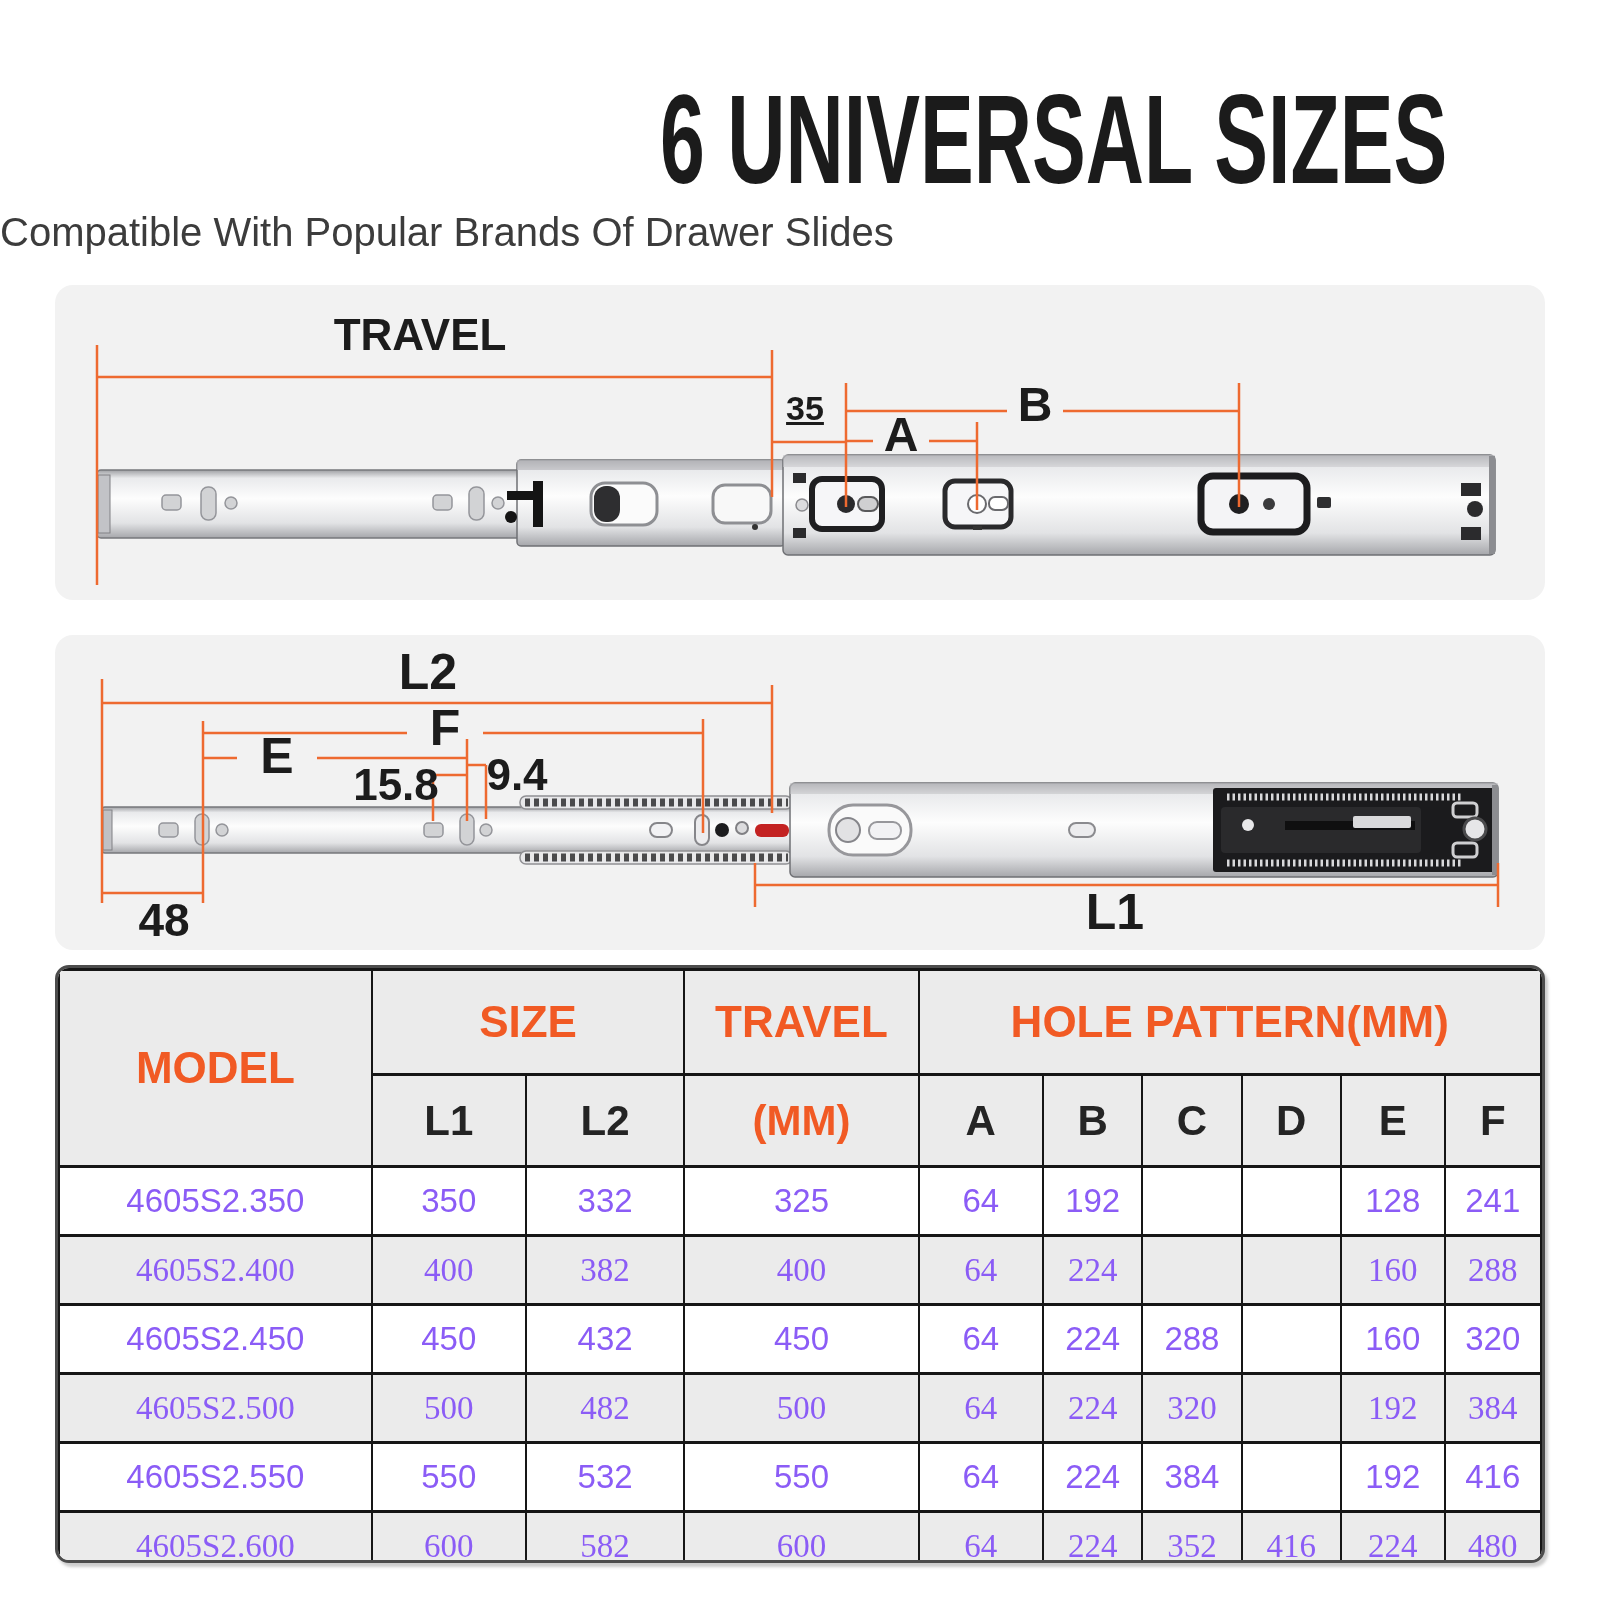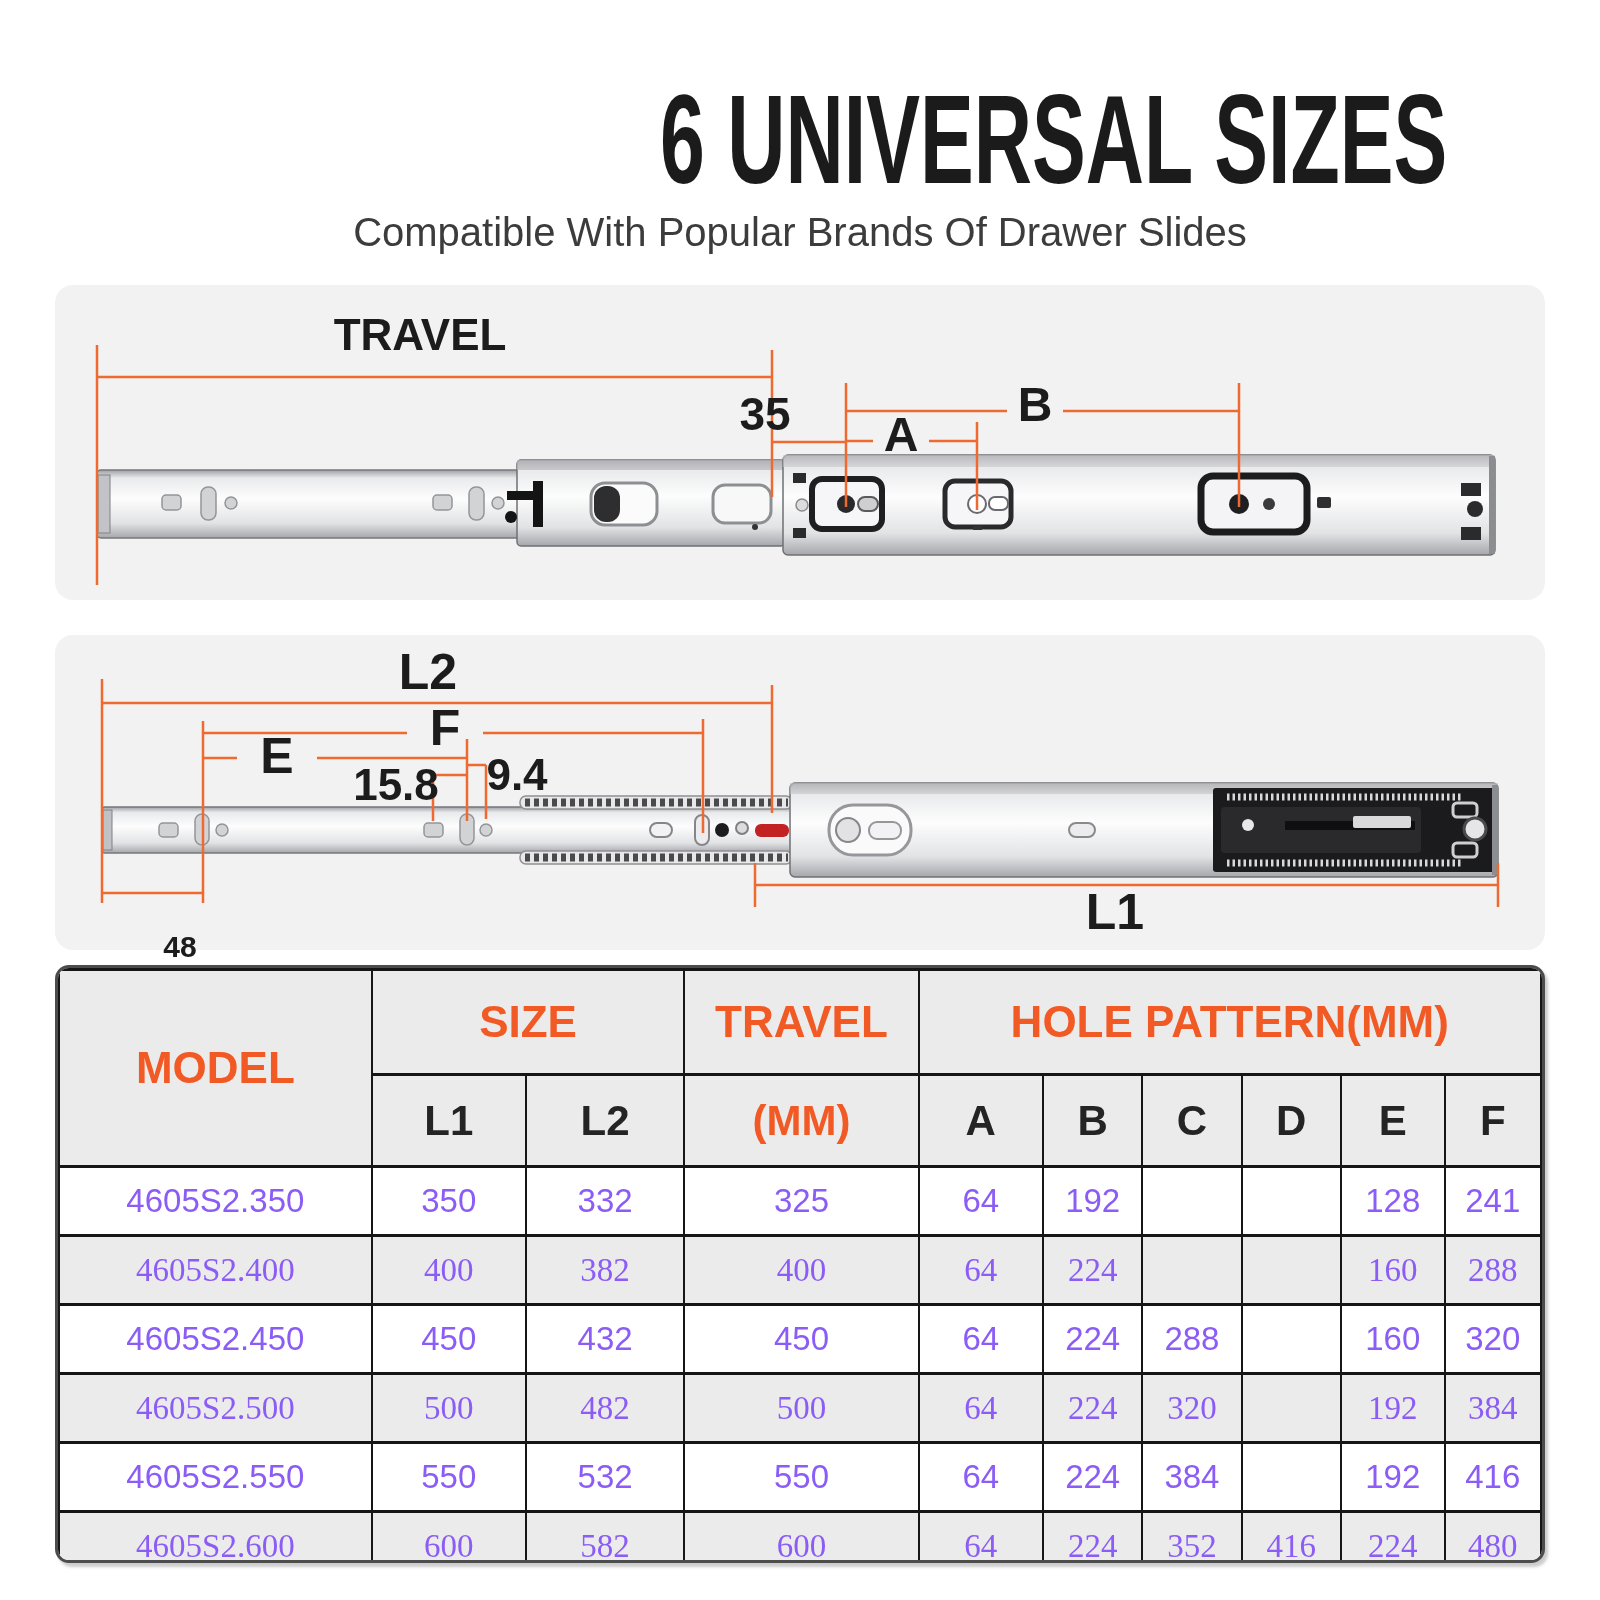--- a/index.html
+++ b/index.html
@@ -6,21 +6,21 @@
   body{
     width:1600px;height:1600px;background:#ffffff;overflow:hidden;position:relative;
     font-family:"Liberation Sans",sans-serif;
   }
   .title-wrap{position:absolute;top:78px;left:0;width:1600px;text-align:right;}
   .title{
     display:inline-block;font-size:112px;font-weight:bold;color:#1b1b1b;line-height:1.0;
     transform:scale(0.72,1.12);transform-origin:center top;letter-spacing:0px;white-space:nowrap;
   }
   .subtitle{
-    position:absolute;top:210px;left:0;width:1600px;text-align:center;
+    position:absolute;top:210px;left:0;width:1600px;text-align:left;
     font-size:40px;color:#3c3c3c;font-weight:400;
   }
   .panel{
     position:absolute;left:55px;width:1490px;height:315px;background:#f2f2f2;border-radius:18px;
   }
   #panel1{top:285px;}
   #panel2{top:635px;}
   .panel svg{position:absolute;left:0;top:0;}
   .dim-label{
     position:absolute;color:#1c1c1c;font-weight:bold;text-align:center;line-height:1.0;white-space:nowrap;
@@ -117,21 +117,21 @@
       <line x1="791" y1="98" x2="791" y2="222"></line>
       <line x1="791" y1="126" x2="952" y2="126"></line>
       <line x1="1008" y1="126" x2="1184" y2="126"></line>
       <line x1="1184" y1="98" x2="1184" y2="222"></line>
       <line x1="791" y1="156" x2="818" y2="156"></line>
       <line x1="874" y1="156" x2="922" y2="156"></line>
       <line x1="922" y1="137" x2="922" y2="225"></line>
     </g>
   </svg>
   <div class="dim-label" style="left:245px;top:28px;width:240px;font-size:44px;">TRAVEL</div>
-  <div class="dim-label" style="left:660px;top:106px;width:100px;font-size:46px;">35</div>
+  <div class="dim-label" style="left:700px;top:106px;width:100px;font-size:34px;text-decoration:underline;">35</div>
   <div class="dim-label" style="left:798px;top:126px;width:96px;font-size:48px;">A</div>
   <div class="dim-label" style="left:928px;top:96px;width:104px;font-size:48px;">B</div>
 </div>
 
 <div class="panel" id="panel2">
   <svg width="1490" height="315" viewBox="0 0 1490 315">
     <g>
       <rect x="47" y="172" width="690" height="46" rx="3" fill="url(#mg)" stroke="#77787c" stroke-width="1.5"></rect>
       <rect x="48" y="175" width="9" height="40" fill="#c0c1c5" stroke="#808084" stroke-width="1"></rect>
       <rect x="104" y="188" width="19" height="14" rx="4" fill="#d2d3d5" stroke="#94959a" stroke-width="1.5"></rect>
@@ -192,21 +192,21 @@
       <line x1="700" y1="250" x2="1443" y2="250"></line>
       <line x1="700" y1="228" x2="700" y2="272"></line>
       <line x1="1443" y1="228" x2="1443" y2="272"></line>
     </g>
   </svg>
   <div class="dim-label" style="left:313px;top:12px;width:120px;font-size:50px;">L2</div>
   <div class="dim-label" style="left:340px;top:68px;width:100px;font-size:50px;">F</div>
   <div class="dim-label" style="left:172px;top:96px;width:100px;font-size:50px;">E</div>
   <div class="dim-label" style="left:266px;top:128px;width:150px;font-size:44px;">15.8</div>
   <div class="dim-label" style="left:412px;top:118px;width:100px;font-size:44px;">9.4</div>
-  <div class="dim-label" style="left:73px;top:262px;width:104px;font-size:30px;margin-top:35px;">48</div>
+  <div class="dim-label" style="left:57px;top:262px;width:104px;font-size:46px;">48</div>
   <div class="dim-label" style="left:1000px;top:252px;width:120px;font-size:50px;">L1</div>
 </div>
 
 <div class="table-wrap">
   <table class="spec">
     <colgroup>
       <col style="width:21.1%">
         <col style="width:10.4%">
         <col style="width:10.7%">
         <col style="width:15.8%">

